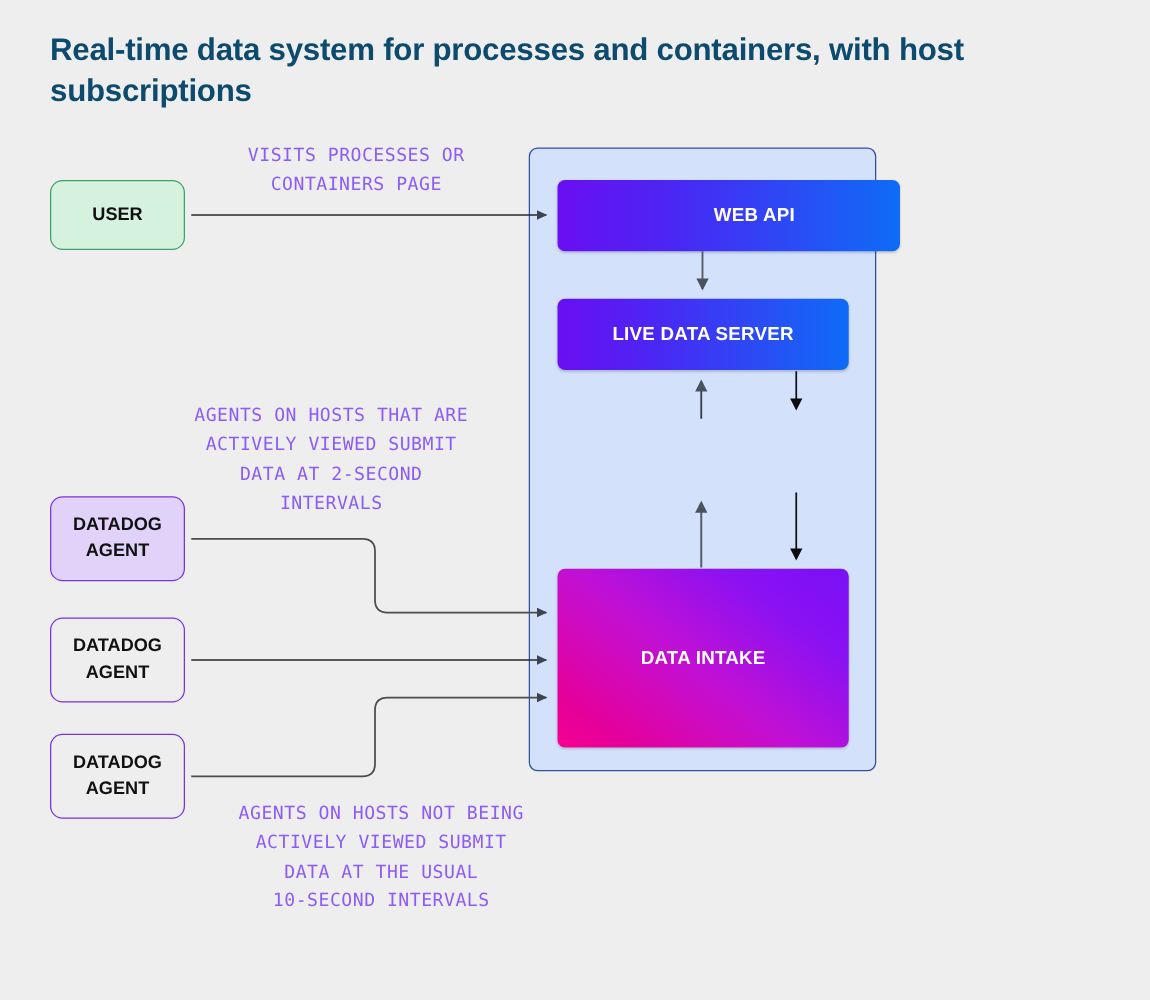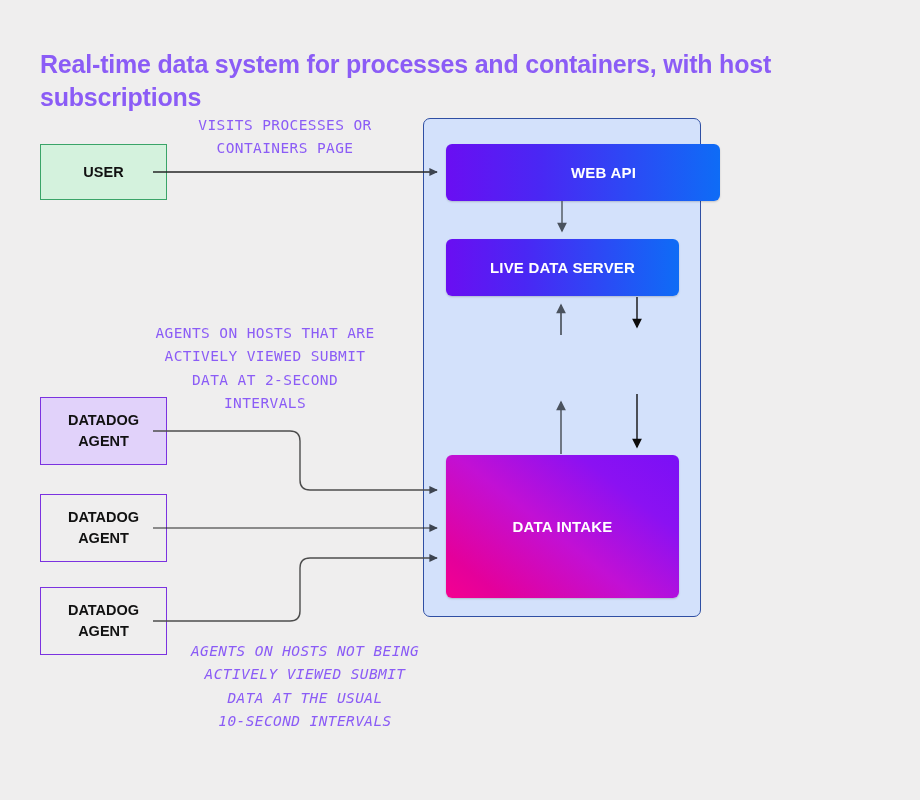--- a/index.html
+++ b/index.html
@@ -16,45 +16,45 @@
   #canvas {
     position: relative;
     width: 920px;
     height: 800px;
   }
 
   
   #title {
     position: absolute;
     left: 40px;
-    top: 48px;
+    top: 24px;
     width: 800px;
     font-size: 25px;
     font-weight: bold;
     line-height: 1.33;
     letter-spacing: -0.2px;
-    color: #8b5cf6;
+    color: #0c4a6e;
     font-family: "Liberation Sans", sans-serif;
   }
 
   
   .annot {
     position: absolute;
     font-family: "DejaVu Sans Mono", "Liberation Mono", monospace;
     font-size: 14.5px;
     line-height: 1.62;
     color: #8b5cf6;
     text-align: center;
     white-space: pre-line;
     letter-spacing: 0.4px;
   }
   #annot-user      { left: 155px; top: 114px; width: 260px; }
   #annot-active    { left: 100px; top: 322px; width: 330px; }
   #annot-stream    { left: 706px; top: 288px; width: 180px; }
-  #annot-inactive  { left: 140px; top: 640px; width: 330px; font-style: italic; }
+  #annot-inactive  { left: 140px; top: 640px; width: 330px; }
 
   
   #system-container {
     position: absolute;
     left: 423px;
     top: 118px;
     width: 278px;
     height: 499px;
     background: #d3e1fb;
     border: 1.6px solid #2f4fa3;
@@ -97,22 +97,22 @@
     font-weight: bold;
     font-size: 15px;
     letter-spacing: 0.2px;
     background: linear-gradient(38deg, #f50090 0%, #e4009b 14%, #c210d4 46%, #8b11f2 76%, #7a10f6 100%);
     box-shadow: 0 1px 2px rgba(0,0,0,0.18);
   }
 
   
   .actor {
     position: absolute;
-    width: 127px;
-    border-radius: 0;
+    width: 108px;
+    border-radius: 10px;
     box-sizing: border-box;
     display: flex;
     align-items: center;
     justify-content: center;
     text-align: center;
     font-weight: bold;
     font-size: 14.5px;
     line-height: 1.42;
     color: #111111;
     white-space: pre-line;

